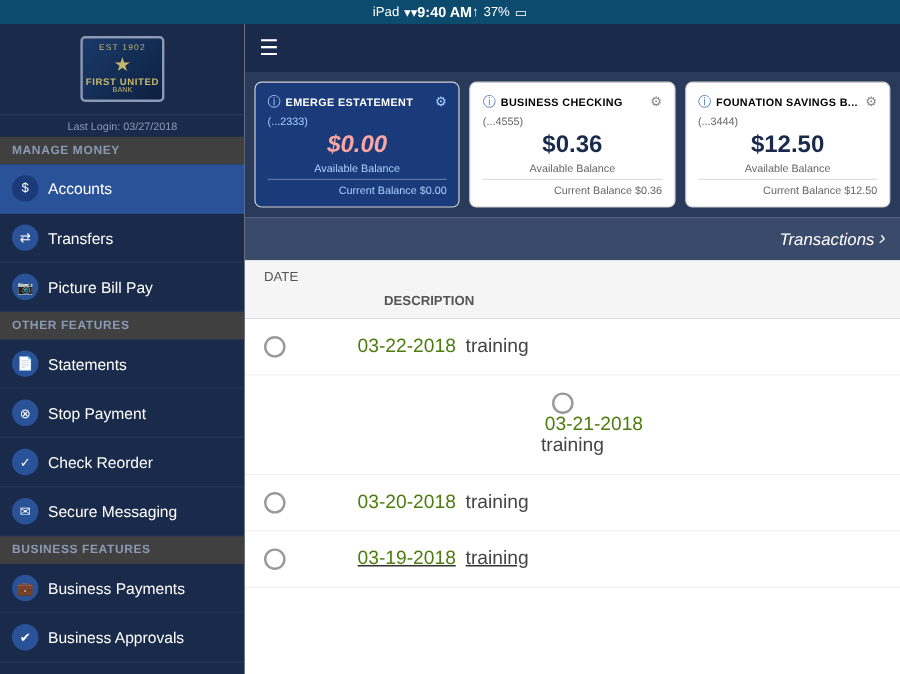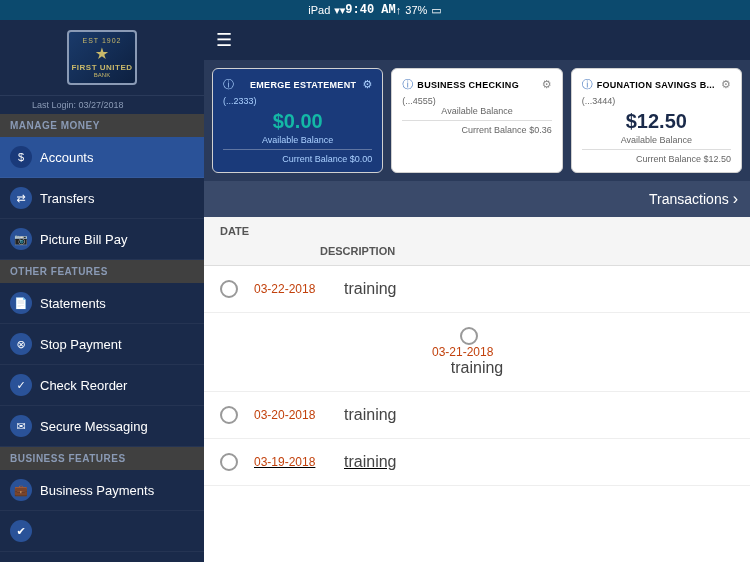--- a/index.html
+++ b/index.html
@@ -11,21 +11,21 @@
       color: white;
       font-size: 11px;
       display: flex;
       justify-content: center;
       align-items: center;
       padding: 2px 11px;
       height: 20px;
       flex-shrink: 0;
     }
     .status-left, .status-right { display: flex; align-items: center; gap: 4px; }
-    .status-center { font-weight: 600; font-size: 12px; font-family: Liberation Mono, monospace; }
+    .status-center { font-weight: 600; font-size: 12px; }
 
     
     .main-layout {
       display: flex;
       flex: 1;
       overflow: hidden;
     }
 
     
     .sidebar {
@@ -66,23 +66,22 @@
       overflow: hidden;
     }
     .logo-est { font-size: 7px; color: #c8b86a; letter-spacing: 1px; }
     .logo-star { color: #c8b86a; font-size: 16px; }
     .logo-name { font-size: 8px; color: #c8b86a; font-weight: bold; letter-spacing: 0.5px; }
     .logo-bank { font-size: 6px; color: #c8b86a; }
     .last-login {
       font-size: 9px;
       color: #8a9ab5;
       padding: 4px 8px;
-      text-align: left;
+      text-align: center;
       width: 100%;
-      margin-left: 24px;
     }
 
     .sidebar-section-header {
       background: #404040;
       color: #8a9ab5;
       font-size: 10px;
       font-weight: bold;
       padding: 6px 10px;
       letter-spacing: 0.5px;
     }
@@ -156,31 +155,31 @@
     .account-card-title {
       font-size: 9px;
       font-weight: bold;
       text-transform: uppercase;
       letter-spacing: 0.3px;
       flex: 1;
       overflow: hidden;
       text-overflow: ellipsis;
       white-space: nowrap;
     }
-    .account-card.active .account-card-title { color: white; margin-left: 12px; }
+    .account-card.active .account-card-title { color: white; }
     .account-card-acct { font-size: 9px; color: #666; }
     .account-card.active .account-card-acct { color: #aad0ff; }
     .account-balance {
       font-size: 20px;
       font-weight: bold;
       color: #1a2a4a;
       text-align: center;
       margin: 4px 0 2px;
     }
-    .account-card.active .account-balance { color: #14b8a6; }
+    .account-card.active .account-balance { color: #fca5a5; font-style: italic; }
     .account-avail {
       font-size: 9px;
       color: #666;
       text-align: center;
     }
     .account-card.active .account-avail { color: #aad0ff; }
     .account-divider {
       border: none;
       border-top: 1px solid #ddd;
       margin: 4px 0;
@@ -199,20 +198,21 @@
 
     
     .transactions-bar {
       background: #3a4a6a;
       height: 36px;
       display: flex;
       align-items: center;
       justify-content: flex-end;
       padding: 0 12px;
       flex-shrink: 0;
+      font-style: italic;
     }
     .transactions-link {
       color: white;
       font-size: 14px;
       display: flex;
       align-items: center;
       gap: 4px;
       cursor: pointer;
     }
     .chevron { font-size: 16px; }
@@ -246,39 +246,39 @@
       justify-content: center;
       font-size: 11px;
       color: #666;
     }
     .transaction-col-header {
       display: flex;
       padding: 8px 16px;
       background: #f5f5f5;
       border-bottom: 1px solid #ddd;
     }
-    .col-date { width: 100px; font-size: 11px; font-weight: bold; color: #555; }
+    .col-date { width: 100px; font-size: 11px; font-weight: normal; color: #555; }
     .col-desc { font-size: 11px; font-weight: bold; color: #555; margin-top: 20px; }
     .transaction-row {
       display: flex;
       align-items: center;
       padding: 14px 16px;
       border-bottom: 1px solid #eee;
       background: white;
     }
     .transaction-row:nth-child(odd) { background: #f9f9f9; }
     .transaction-radio {
       width: 18px;
       height: 18px;
       border-radius: 50%;
       border: 2px solid #999;
       margin-right: 16px;
       flex-shrink: 0;
     }
-    .transaction-date { width: 90px; font-size: 12px; color: #c2410c; }
+    .transaction-date { width: 90px; font-size: 16px; color: #4d7c0f; margin-left: 44px; }
     .transaction-desc { font-size: 16px; color: #444; }
   </style>
 </head>
 <body>
 
 <div class="status-bar">
   <div class="status-left">
     <span>iPad</span>
     <span>▾▾</span>
   </div>
@@ -337,20 +337,21 @@
       <span>Secure Messaging</span>
     </div>
 
     <div class="sidebar-section-header">BUSINESS FEATURES</div>
     <div class="sidebar-item">
       <div class="item-icon">💼</div>
       <span>Business Payments</span>
     </div>
     <div class="sidebar-item">
       <div class="item-icon">✔</div>
+      <span>Business Approvals</span>
     </div>
   </div>
 
   <div class="content-area">
 
     <div class="top-nav">
       <span class="hamburger">☰</span>
     </div>
 
     <div class="account-cards">
@@ -368,20 +369,21 @@
         <div class="account-current">Current Balance $0.00</div>
       </div>
 
       <div class="account-card">
         <div class="account-card-header">
           <span class="info-icon">ⓘ</span>
           <span class="account-card-title">BUSINESS CHECKING</span>
           <span class="gear-icon">⚙</span>
         </div>
         <div class="account-card-acct">(...4555)</div>
+        <div class="account-balance">$0.36</div>
         <div class="account-avail">Available Balance</div>
         <hr class="account-divider">
         <div class="account-current">Current Balance $0.36</div>
       </div>
 
       <div class="account-card">
         <div class="account-card-header">
           <span class="info-icon">ⓘ</span>
           <span class="account-card-title">FOUNATION SAVINGS B...</span>
           <span class="gear-icon">⚙</span>

